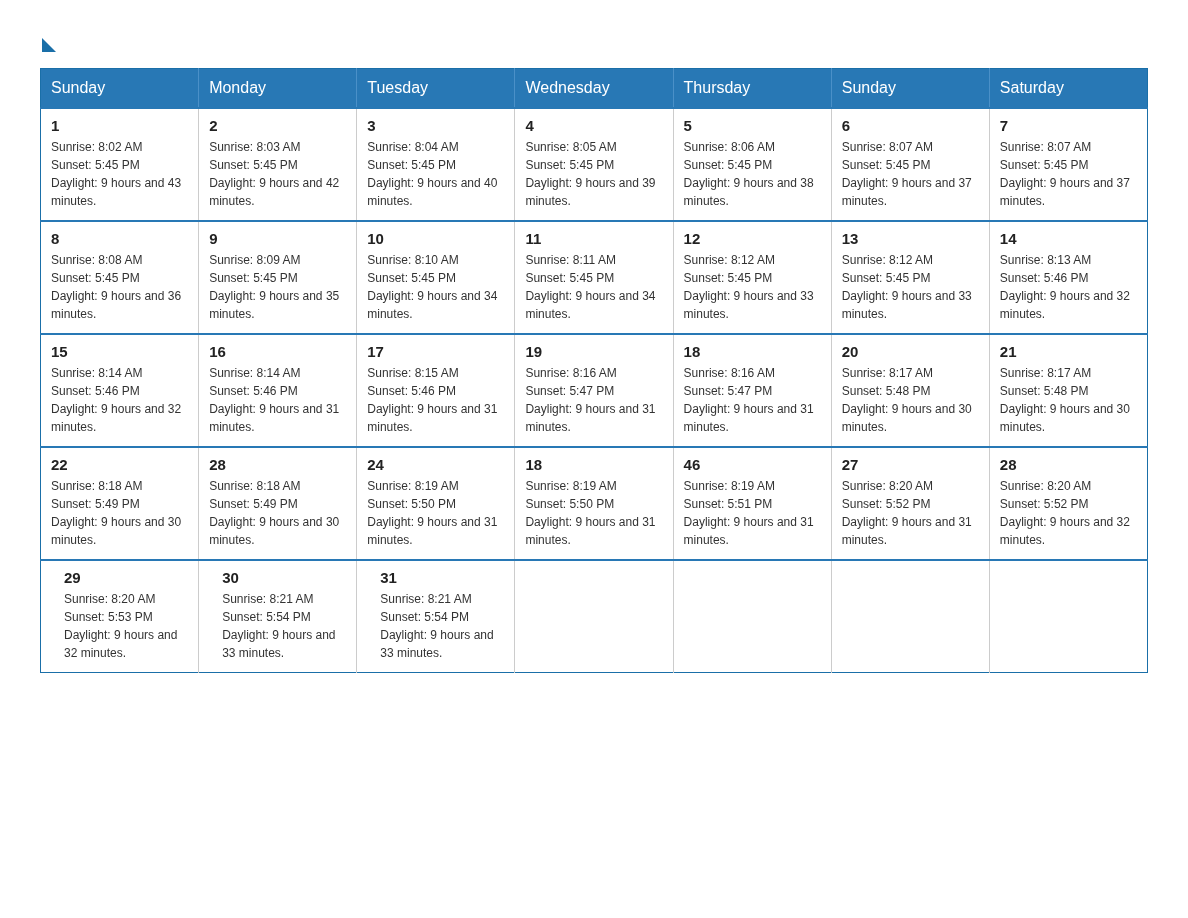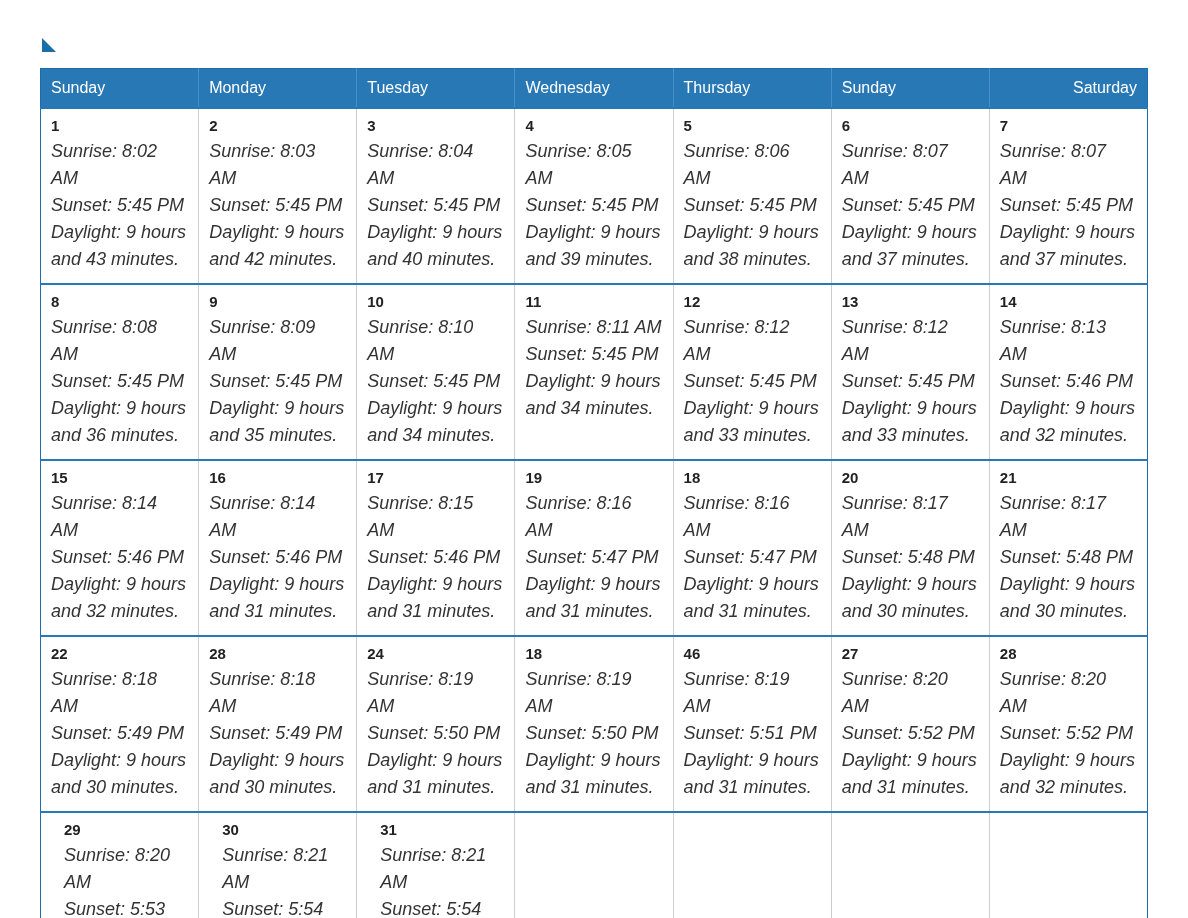--- a/index.html
+++ b/index.html
@@ -71,21 +71,20 @@
       background-color: #2878b5;
       color: #fff;
       font-size: 16px;
       font-weight: normal;
       padding: 10px 10px;
       text-align: left;
       border-right: 1px solid #4a90c8;
     }
     .calendar th:last-child {
       border-right: none;
-      text-align: right;
     }
     .calendar td {
       vertical-align: top;
       padding: 8px 10px 10px 10px;
       border-right: 1px solid #ccc;
       border-top: 2px solid #2878b5;
       font-size: 13px;
       color: #333;
       width: 14.28%;
       min-height: 90px;
@@ -98,24 +97,23 @@
       padding-left: 23px;
     }
     .day-number {
       font-size: 15px;
       font-weight: bold;
       color: #222;
       margin-bottom: 4px;
       display: block;
     }
     .day-info {
-      font-size: 18px;
+      font-size: 12px;
       color: #333;
       line-height: 1.5;
-      font-style: italic;
     }
     .empty-cell {
       background: #fff;
     }
   </style>
 </head>
 <body>
 
 <div class="header-row">
   <div class="logo">

